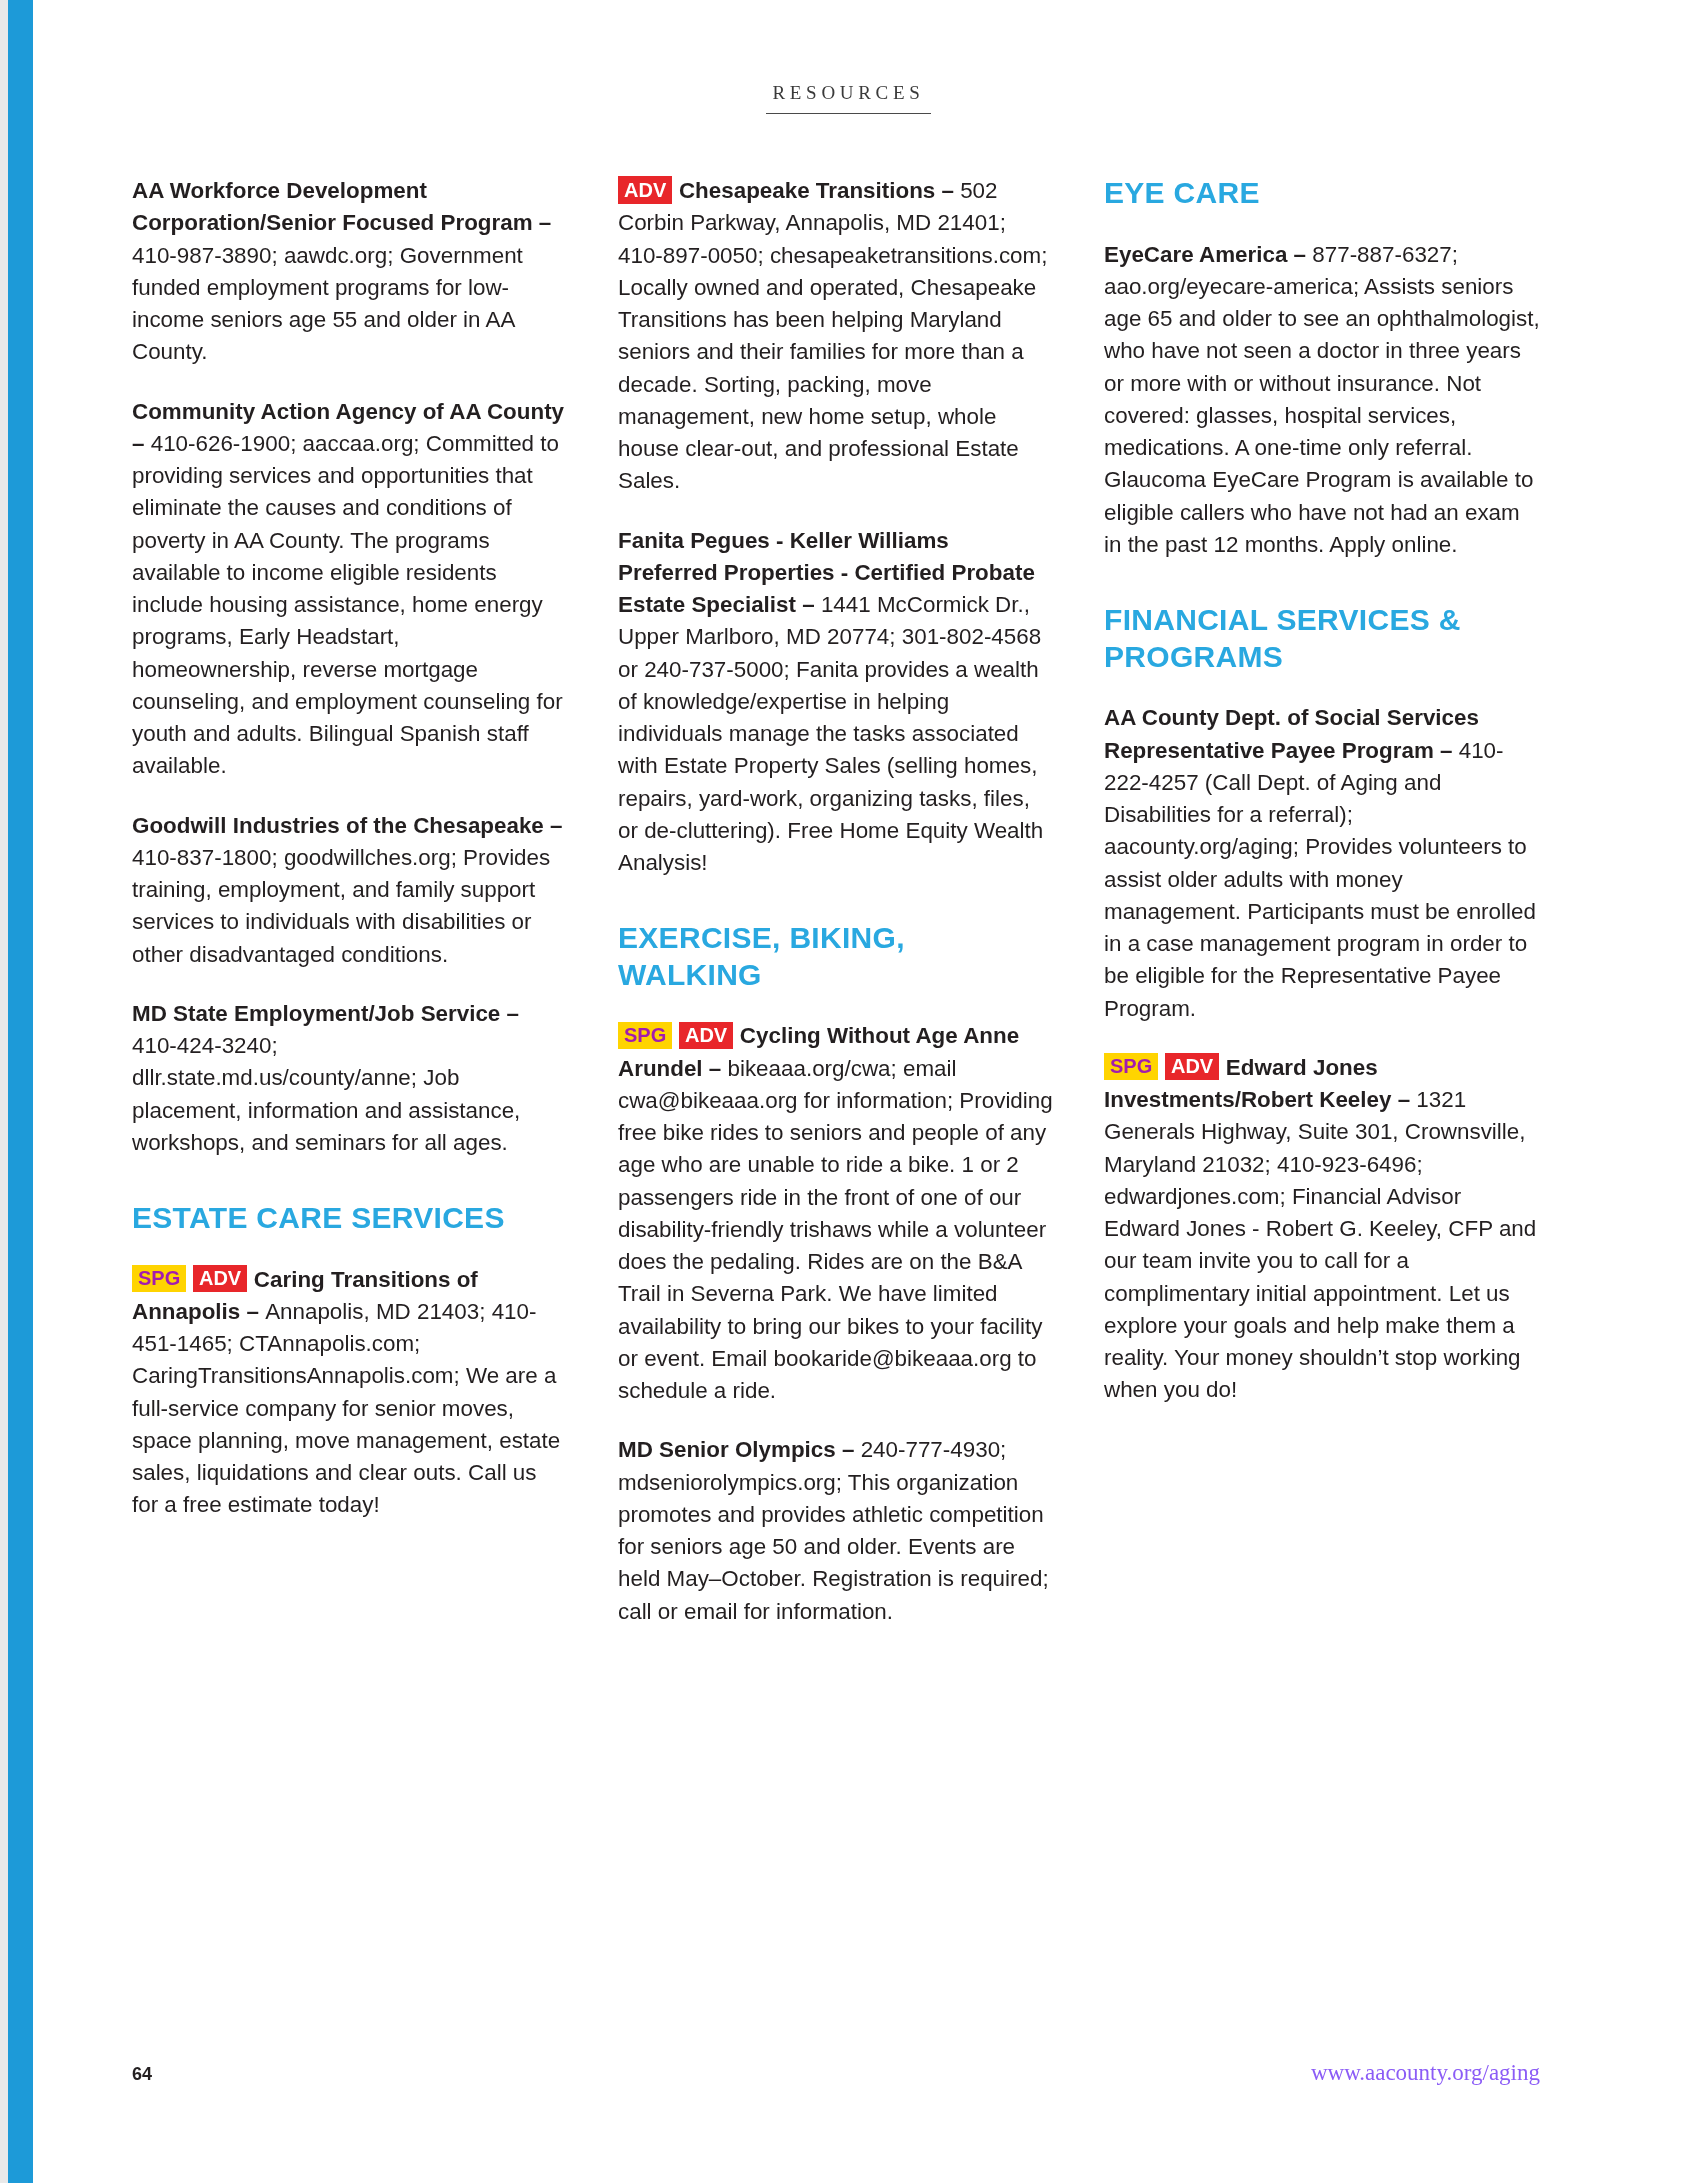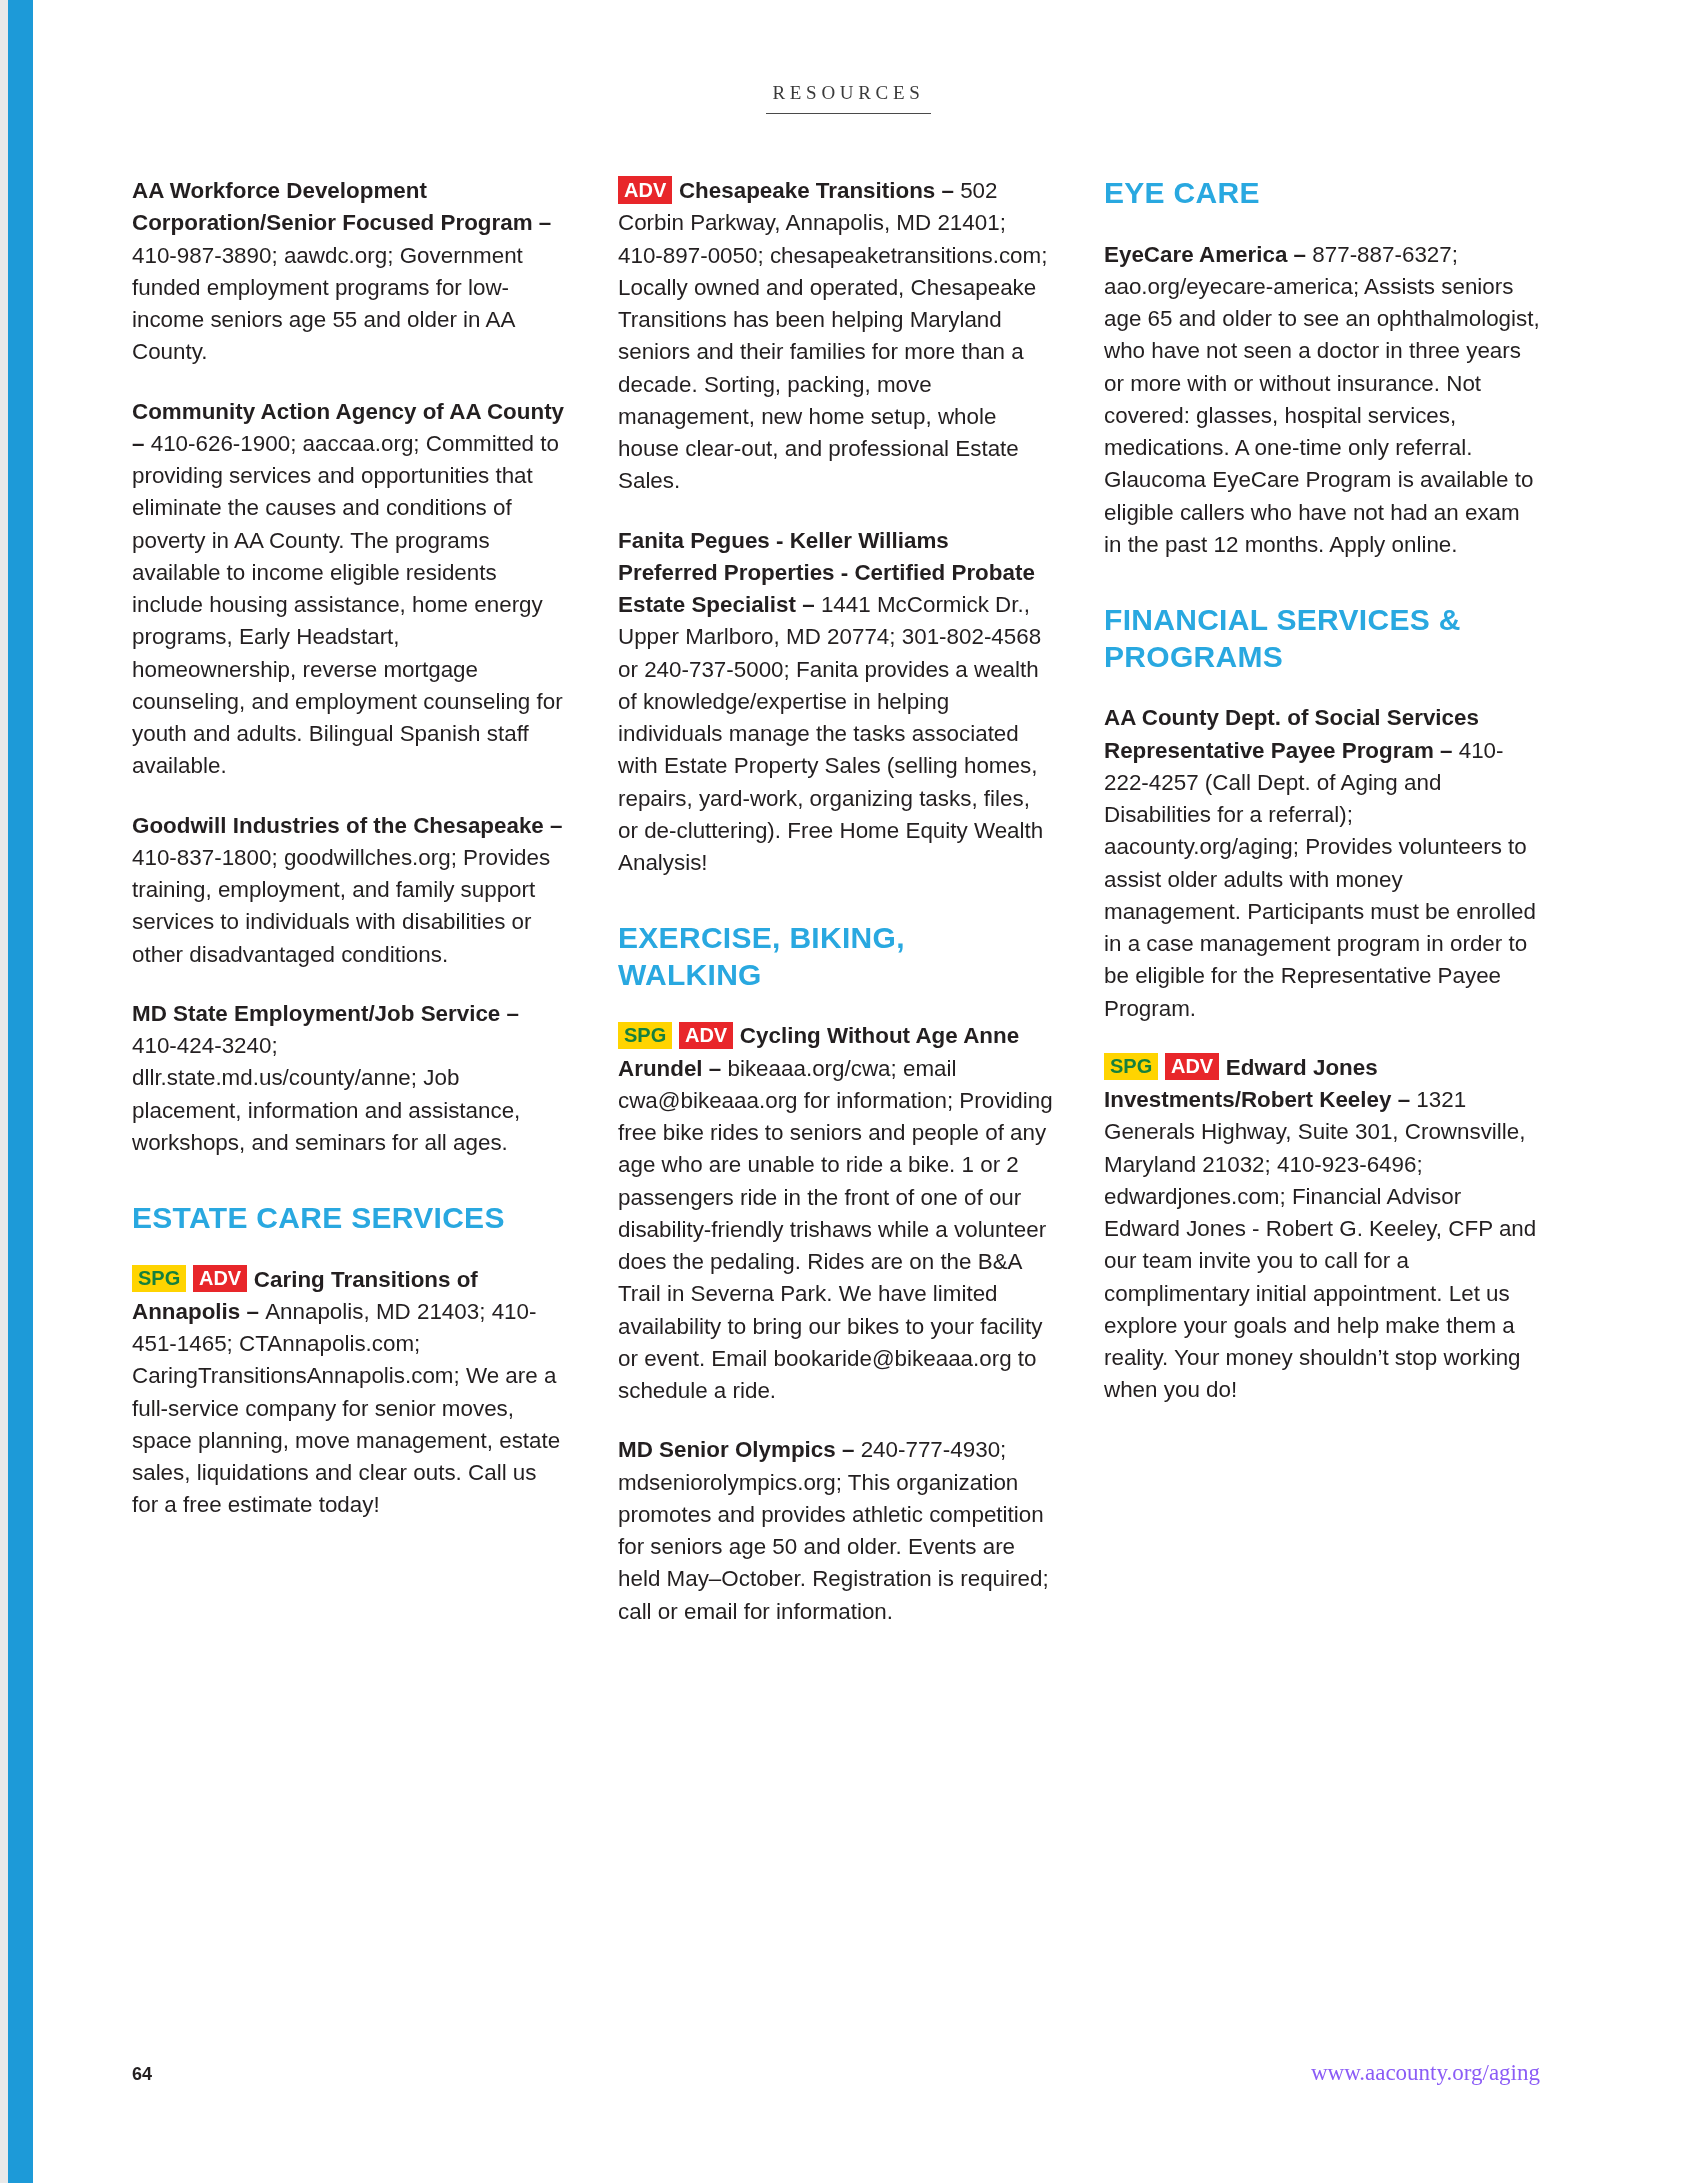--- a/index.html
+++ b/index.html
@@ -61,21 +61,21 @@
   .col > .heading:first-child, .col > .entry:first-child { margin-top: 0; }
   .badge {
     display: inline-block;
     font-weight: bold;
     font-size: 20px;
     line-height: 1;
     padding: 3.3px 6px 4px 6px;
     margin-right: 6.7px;
     vertical-align: 1.3px;
   }
-  .badge-spg { background: #ffd400; color: #15803d; }
+  .badge-spg { background: #ffd400; color: #a21caf; }
   .badge-adv { background: #e8262a; color: #ffffff; }
   .page-footer {
     position: absolute;
     left: 124px;
     top: 2060px;
     width: 1408px;
     display: flex;
     justify-content: space-between;
     align-items: baseline;
   }

